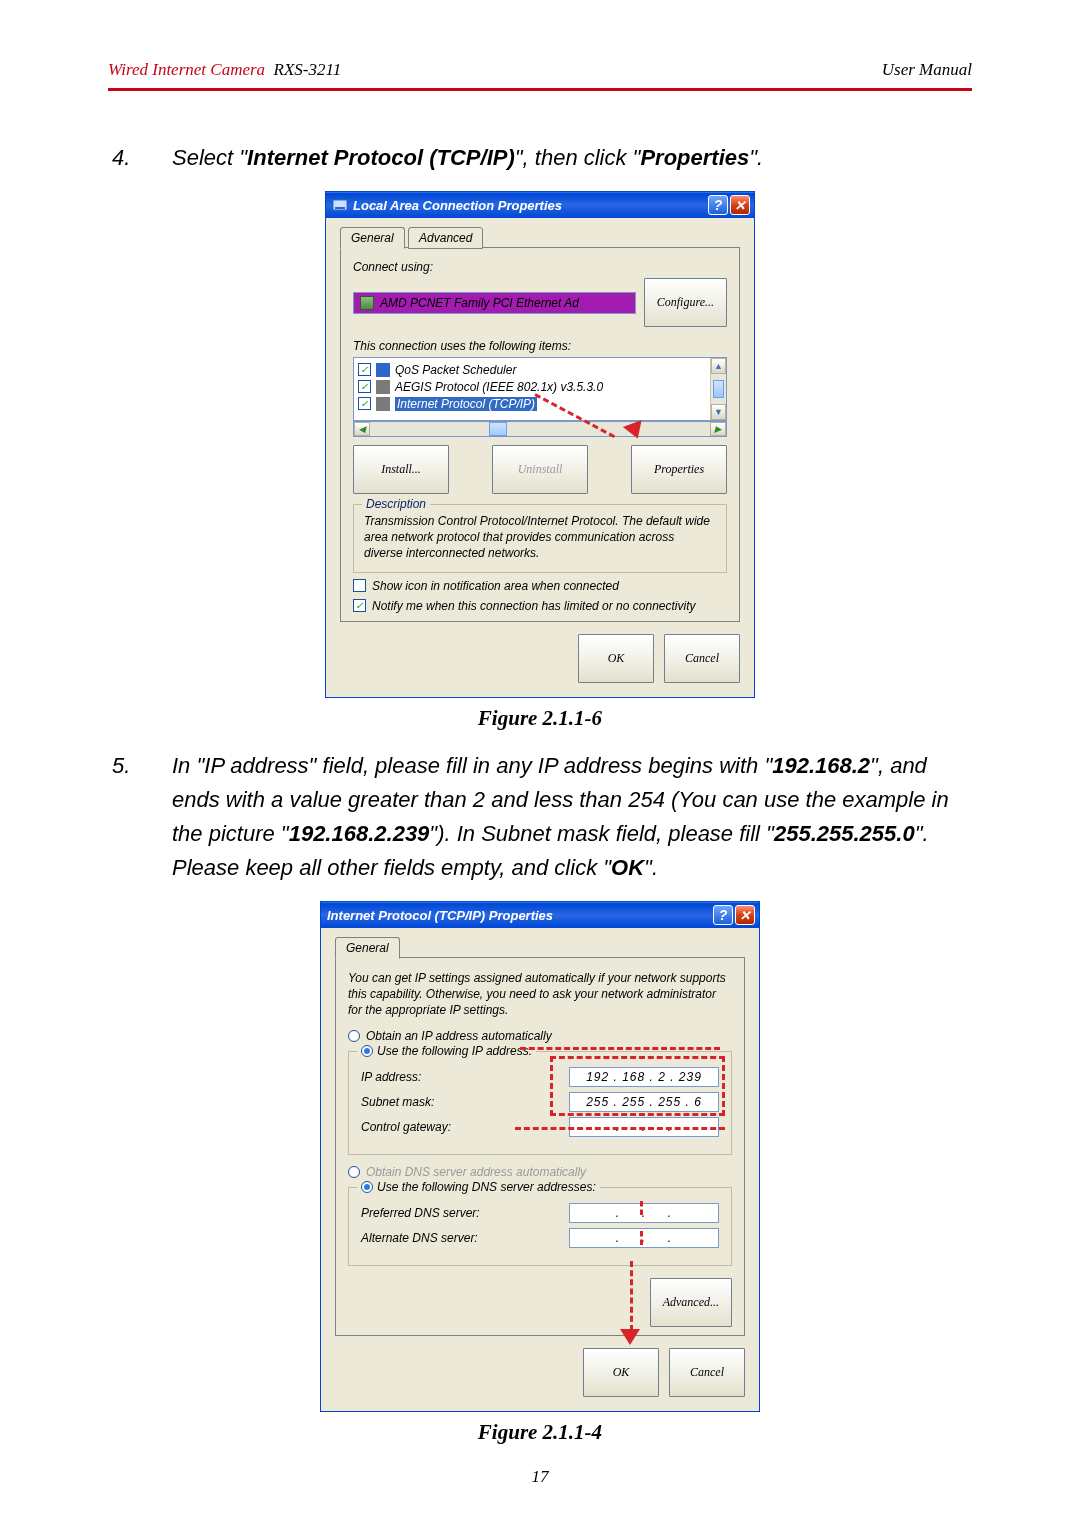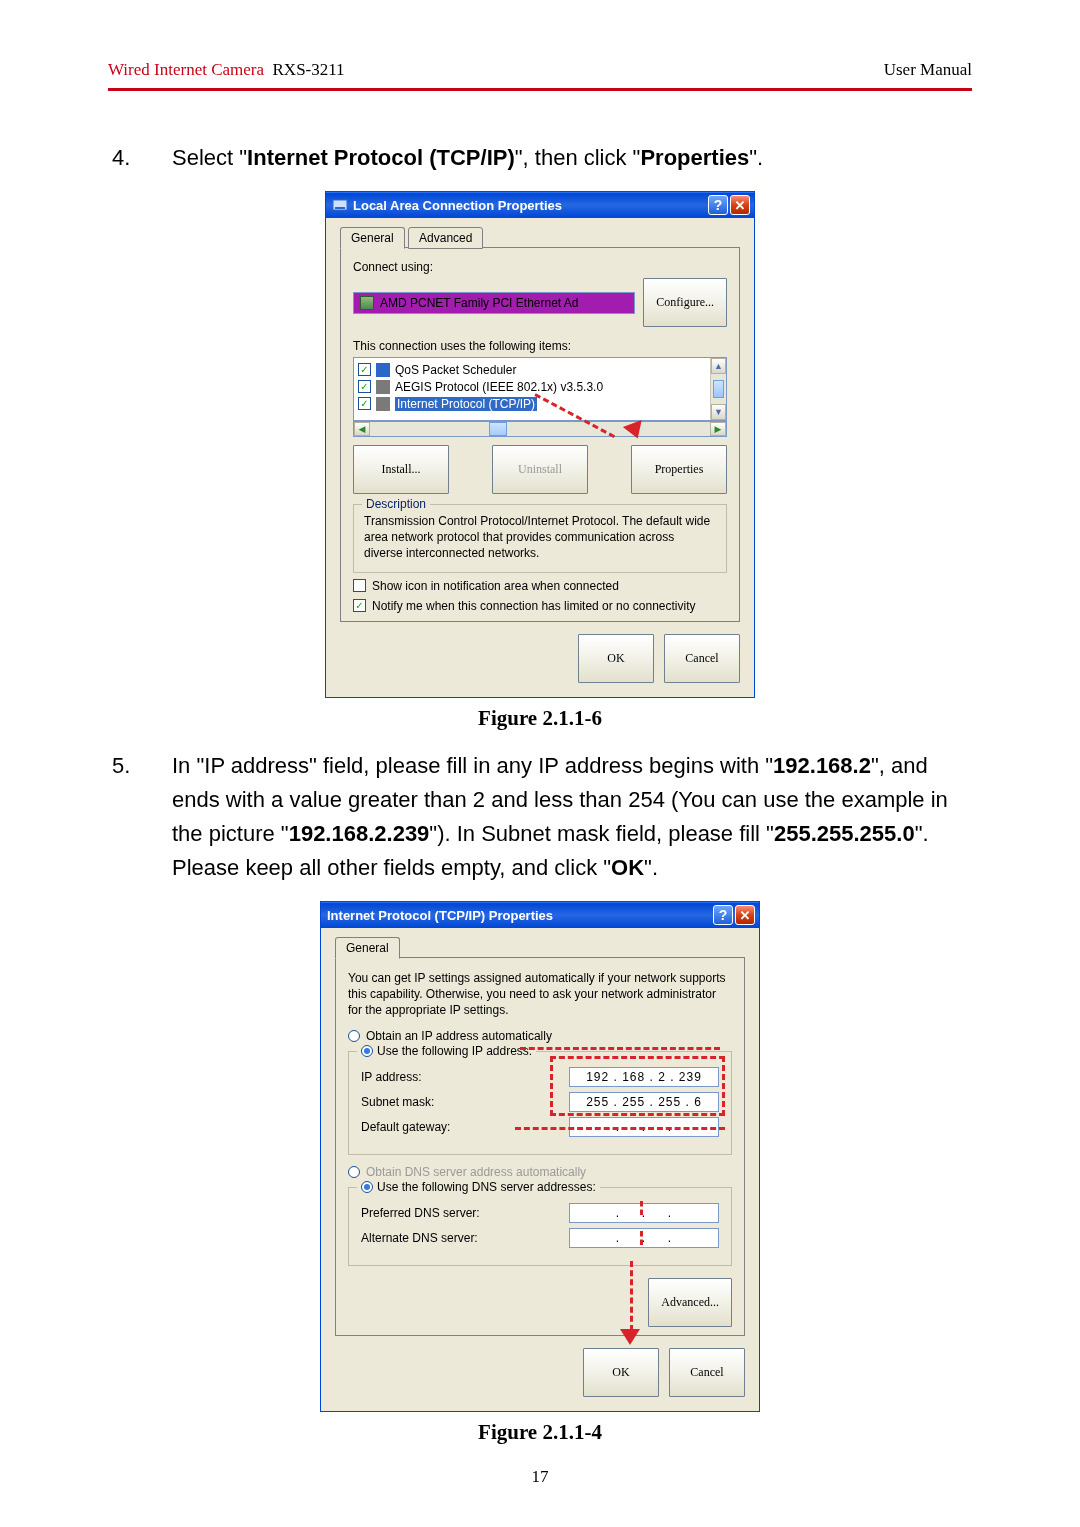--- a/index.html
+++ b/index.html
@@ -5,20 +5,21 @@
   * { box-sizing: border-box; }
   body {
     margin: 0;
     font-family: Arial, Helvetica, sans-serif;
     background: #fff;
     width: 1080px;
   }
   .page {
     padding: 60px 108px 40px 108px;
     position: relative;
+    font-style: italic;
   }
   .header {
     display: flex;
     justify-content: space-between;
     font-size: 17px;
     padding-bottom: 8px;
   }
   .header-left { color: #c70319; font-family: "Times New Roman", serif; }
   .header-left .model { color: #000; }
   .header-right { color: #000; font-family: "Times New Roman", serif; }
@@ -298,21 +299,21 @@
                 </span><span>Use the following IP address:</span></span>
             <div class="iprow">
                 <span class="k">IP address:</span>
                 <span class="ipfield">192 . 168 .   2  . 239</span>
               </div>
             <div class="iprow">
                 <span class="k">Subnet mask:</span>
                 <span class="ipfield">255 . 255 . 255 .   6</span>
               </div>
             <div class="iprow">
-                <span class="k">Default gateway:</span>
+                <span class="k">Control gateway:</span>
                 <span class="ipfield">&nbsp;.&nbsp;&nbsp;&nbsp;&nbsp;&nbsp;.&nbsp;&nbsp;&nbsp;&nbsp;&nbsp;.&nbsp;</span>
               </div>
           </div>
 
           <div class="chkline disabled-text" style="margin-top:10px;">
             <span class="radio"></span>
             <span>Obtain DNS server address automatically</span>
           </div>
 
           <div class="fs">

